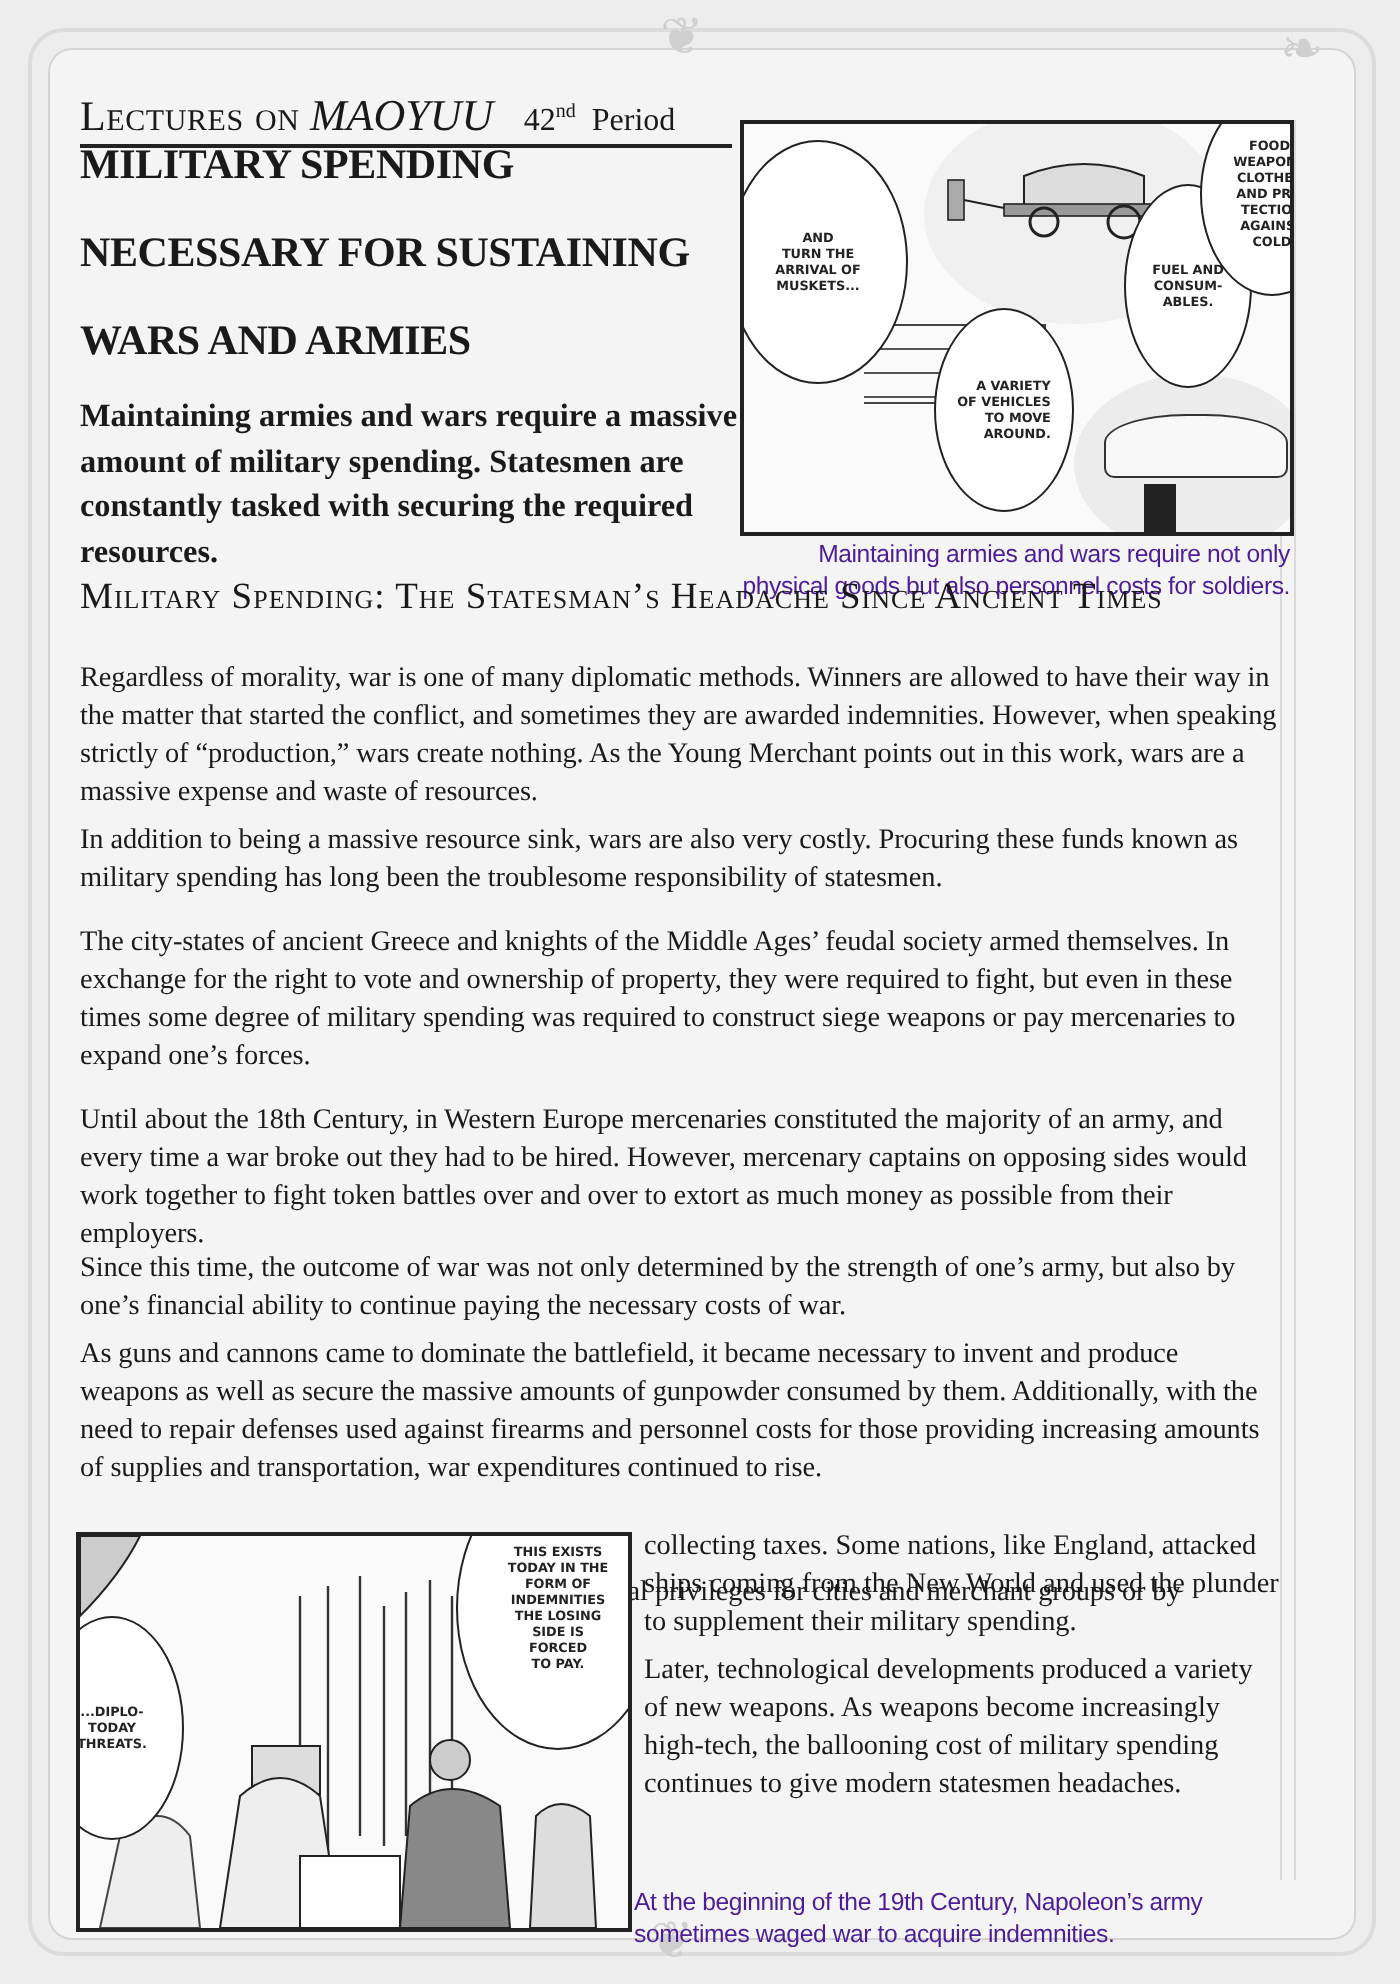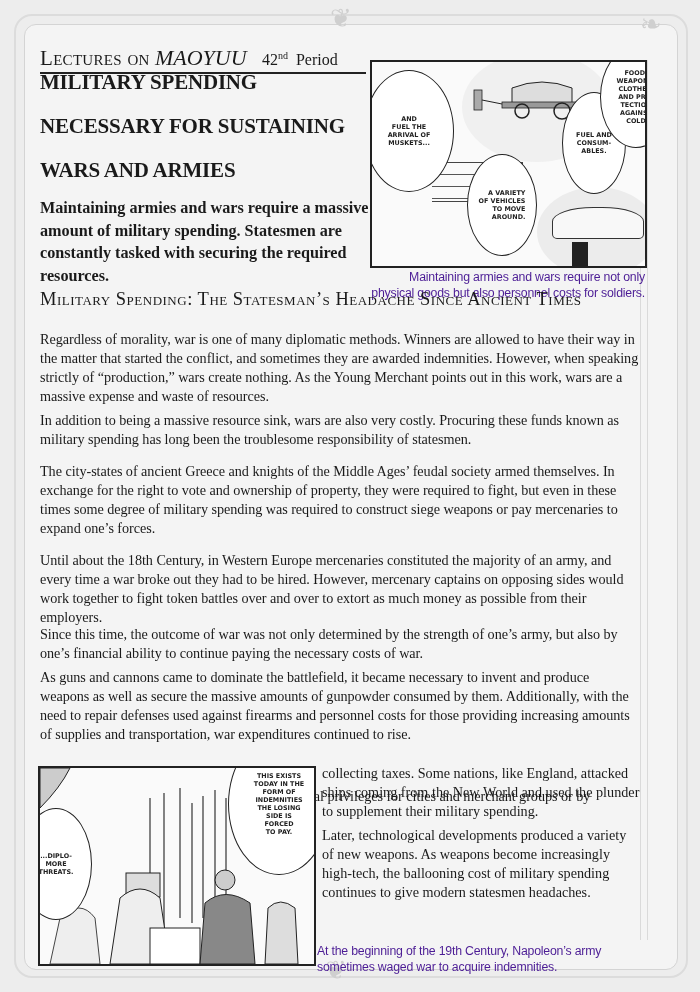--- a/index.html
+++ b/index.html
@@ -105,21 +105,21 @@
       <circle cx="90" cy="31" r="8" fill="none" stroke="#222" stroke-width="1.5"></circle>
       <rect x="2" y="10" width="8" height="20" fill="#aaa" stroke="#222" stroke-width="0.8"></rect>
       <line x1="10" y1="20" x2="30" y2="24" stroke="#222" stroke-width="1"></line>
     </svg>
   </div>
   <div class="scene-shape" style="left:60px;top:100px;width:90px;height:38px;border:1px solid #444;border-left:none;background:repeating-linear-gradient(#fafafa 0 11px,#555 11px 12px);"></div>
   <div class="scene-shape" style="left:165px;top:125px;width:120px;height:90px;border-radius:50%;background:#ececec;"></div>
   <div class="scene-shape" style="left:180px;top:145px;width:90px;height:30px;border-radius:45% 45% 5px 5px;background:#f8f8f8;border:1px solid #333;"></div>
   <div class="scene-shape" style="left:200px;top:180px;width:16px;height:30px;background:#222;"></div>
   <div class="bubble" style="left:-8px;top:8px;width:88px;height:120px;">AND
-FUEL THE
+TURN THE
 ARRIVAL OF
 MUSKETS...</div>
   <div class="bubble" style="left:95px;top:92px;width:68px;height:100px;text-align:right;">A VARIETY
 OF VEHICLES
 TO MOVE
 AROUND.</div>
   <div class="bubble" style="left:190px;top:30px;width:62px;height:100px;">FUEL AND
 CONSUM-
 ABLES.</div>
   <div class="bubble" style="left:228px;top:-16px;width:70px;height:100px;">FOOD,
@@ -179,21 +179,21 @@
       <path d="M70 196 L80 130 Q100 112 120 130 L130 196 Z" fill="#eee" stroke="#222"></path>
       <rect x="110" y="160" width="50" height="36" fill="#fff" stroke="#222"></rect>
       <circle cx="185" cy="112" r="10" fill="#ccc" stroke="#222"></circle>
       <path d="M160 196 L165 135 Q185 118 210 135 L215 196 Z" fill="#888" stroke="#222"></path>
       <path d="M225 196 L228 140 Q240 128 255 140 L258 196 Z" fill="#ddd" stroke="#222"></path>
       <path d="M0 40 Q20 20 30 0 L0 0 Z" fill="#ccc" stroke="#222"></path>
       <path d="M10 196 L20 150 Q40 130 55 150 L60 196 Z" fill="#eee" stroke="#444"></path>
     </svg>
   </div>
   <div class="bubble" style="left:-20px;top:40px;width:70px;height:110px;">...DIPLO-
-MORE
+TODAY
 THREATS.</div>
   <div class="bubble" style="left:188px;top:-35px;width:100px;height:140px;">THIS EXISTS
 TODAY IN THE
 FORM OF
 INDEMNITIES
 THE LOSING
 SIDE IS
 FORCED
 TO PAY.</div>
 </div>

